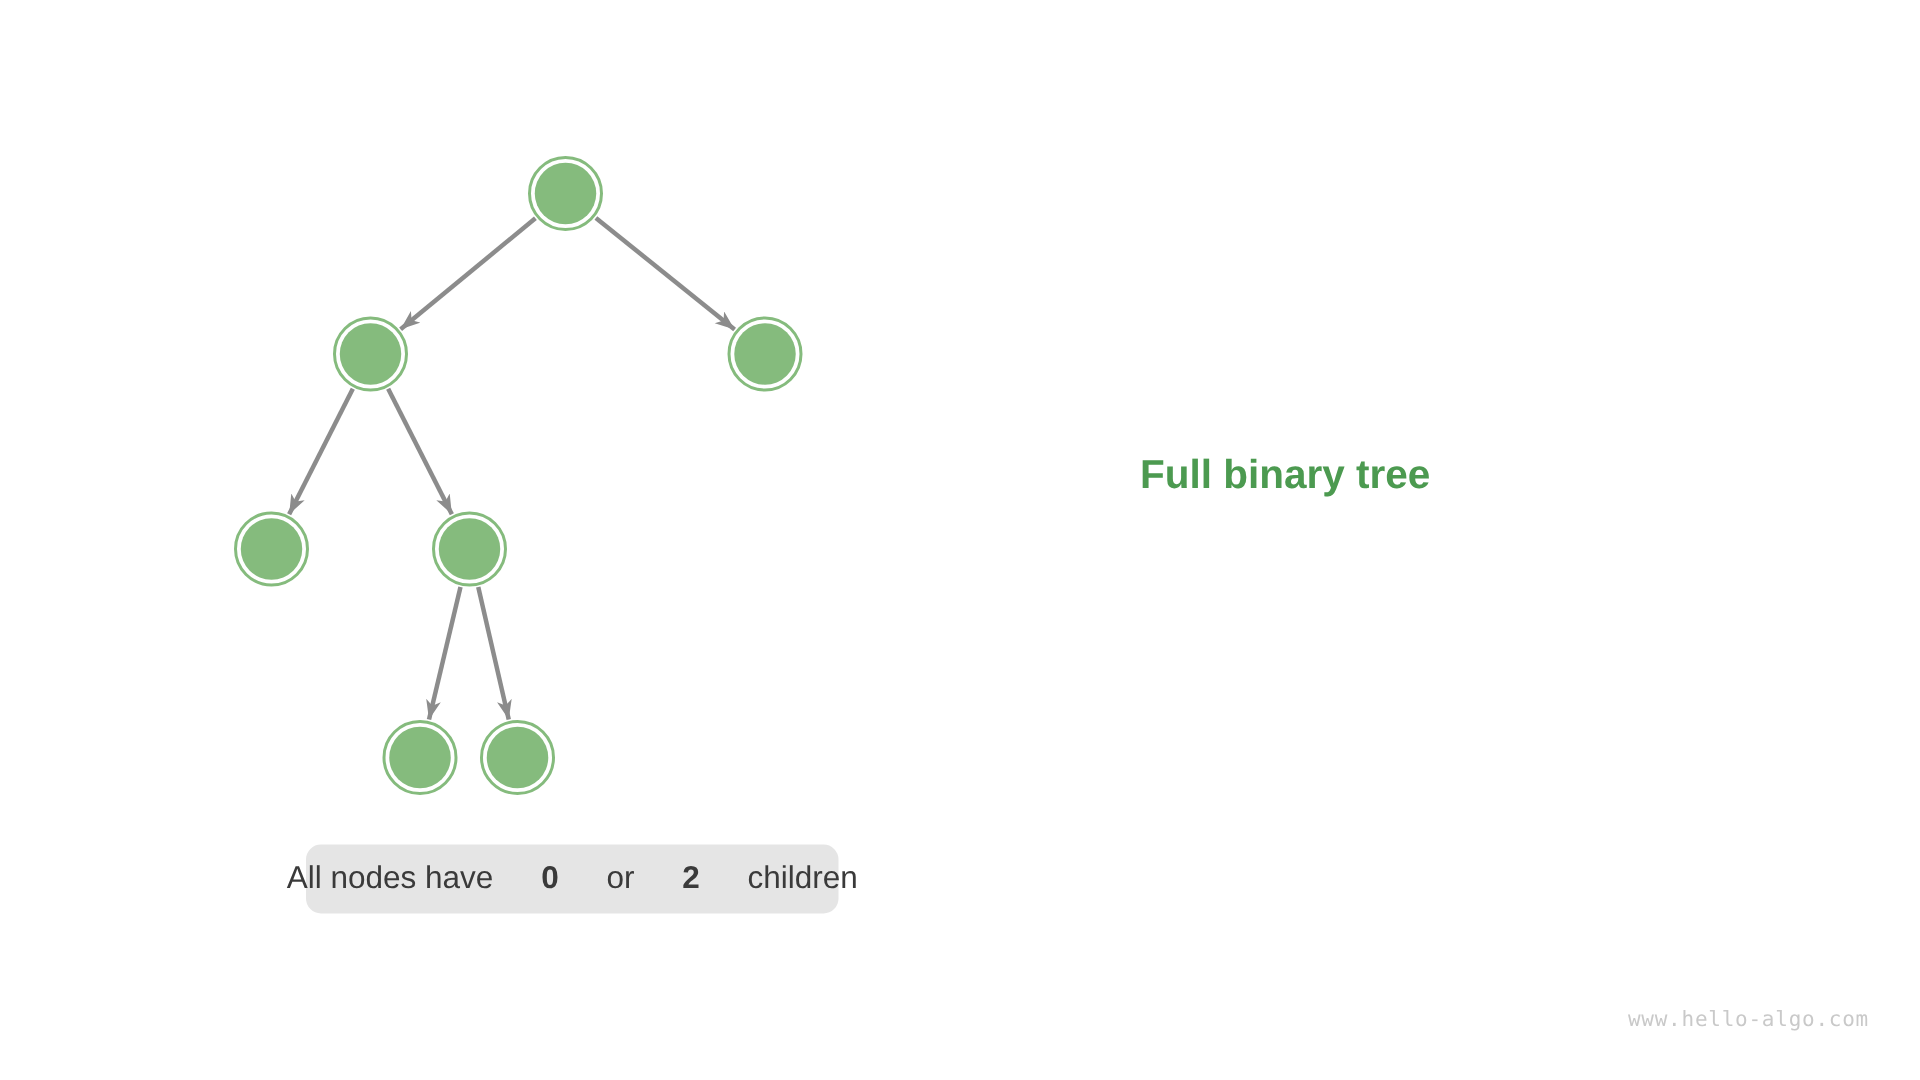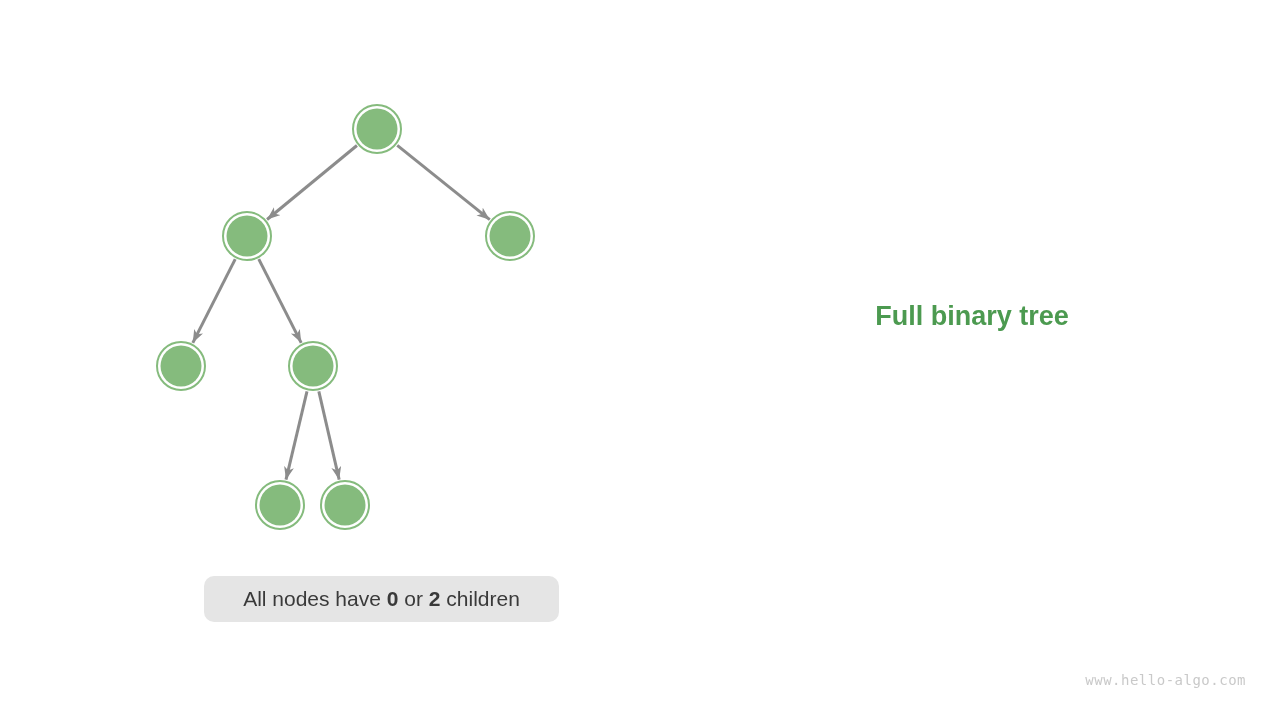--- a/index.html
+++ b/index.html
@@ -23,41 +23,41 @@
     left: 0;
     top: 0;
     width: 1280px;
     height: 720px;
   }
   .figure-title {
     position: absolute;
     left: 760px;
     top: 301px;
     width: 424px;
-    text-align: center;
     font-size: 27px;
     font-weight: 700;
     letter-spacing: 0px;
     color: var(--title-color, #4C9A50);
     white-space: nowrap;
   }
   .caption-pill {
     position: absolute;
     left: 204px;
-    top: 576px;
+    top: 563px;
     width: 355px;
     height: 46px;
     background: var(--caption-bg, #E5E5E5);
     border-radius: 10px;
     display: flex;
     align-items: center;
     justify-content: center;
     font-size: 21px;
     color: var(--caption-color, #3A3A3A);
     white-space: pre;
+    gap: 26px;
   }
   .caption-pill b {
     font-weight: 700;
   }
   .watermark {
     position: absolute;
     right: 34px;
     bottom: 32px;
     font-family: "DejaVu Sans Mono", monospace;
     font-size: 14px;

